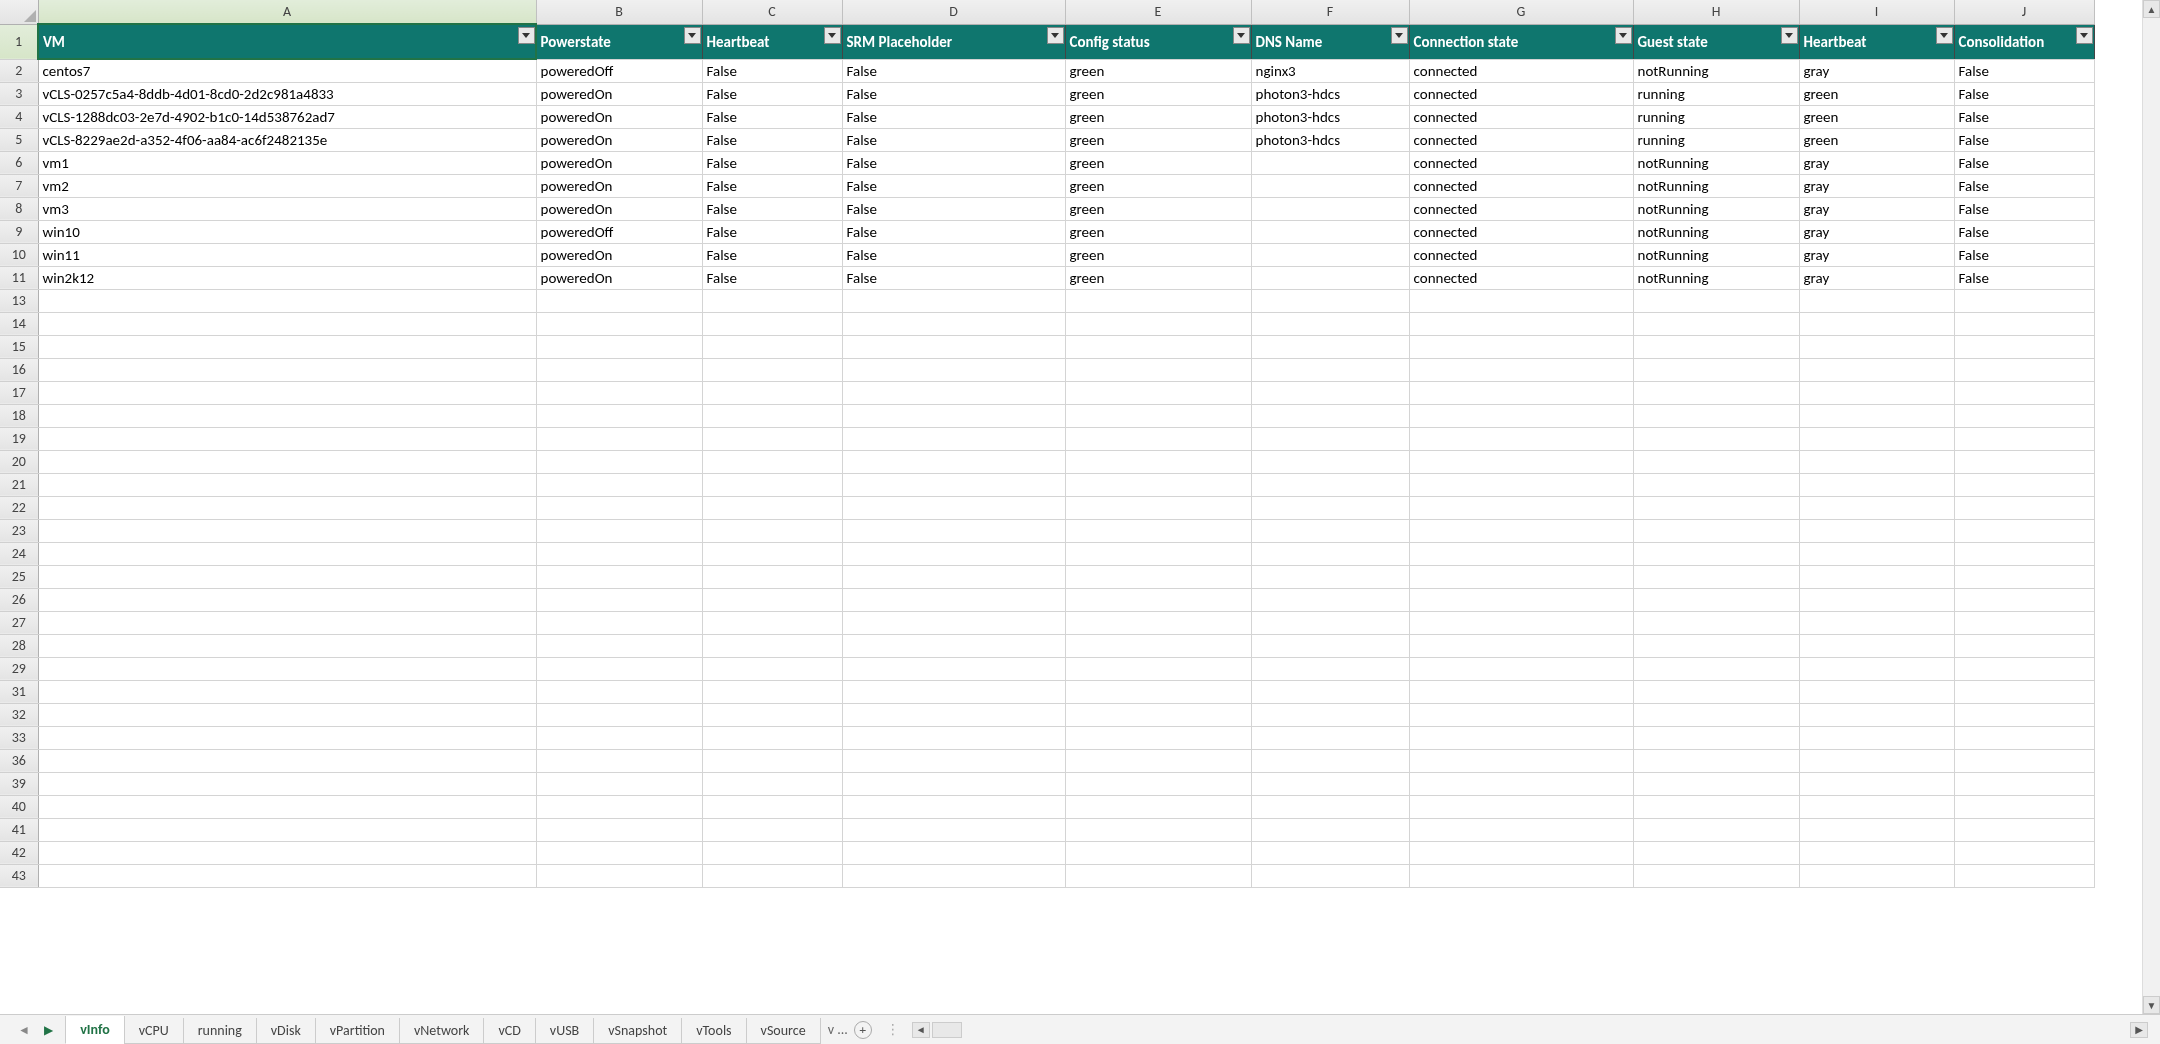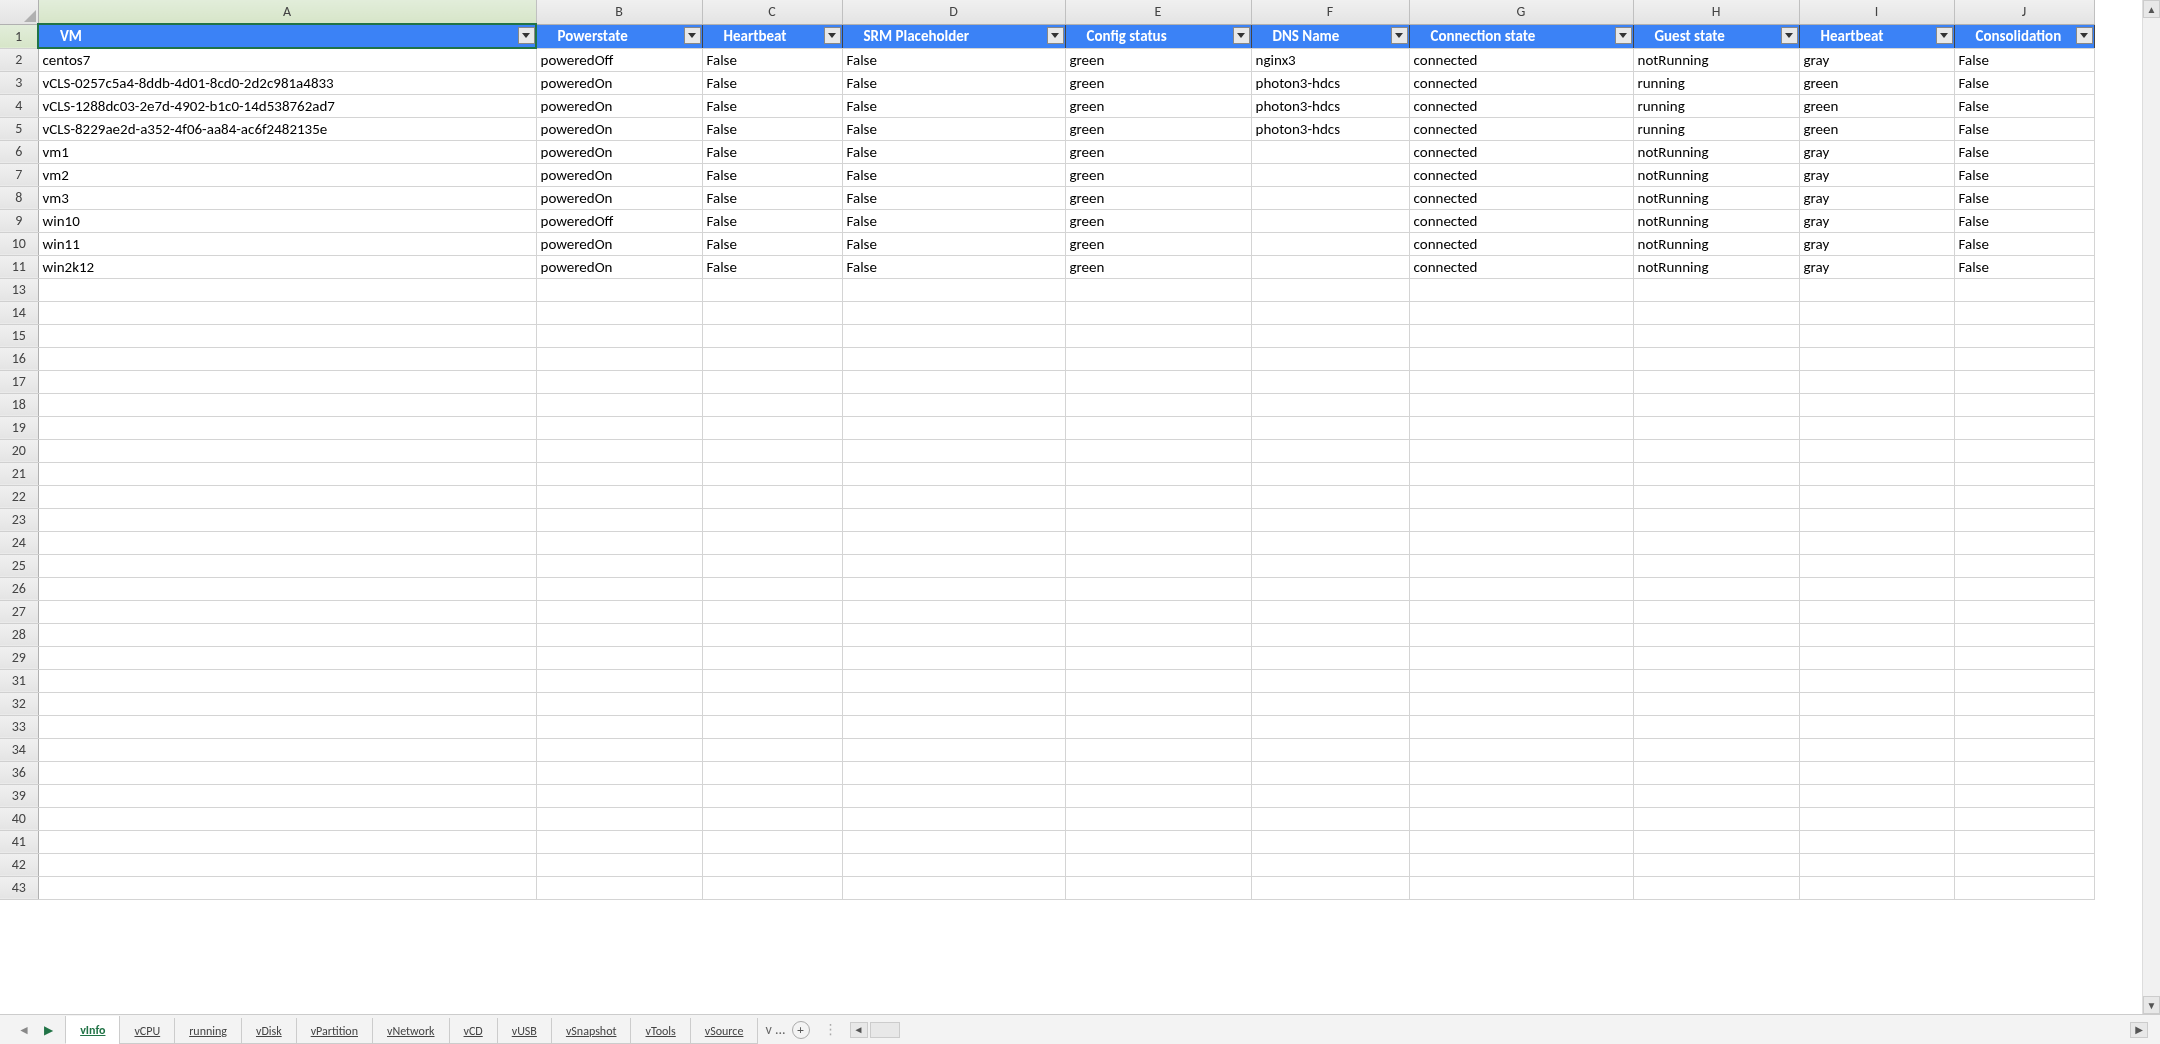--- a/index.html
+++ b/index.html
@@ -76,28 +76,28 @@
   border-right: 1px solid #d4d4d4;
   border-bottom: 1px solid #d4d4d4;
   height: 23px;
   padding: 0 4px;
   white-space: nowrap;
   overflow: hidden;
   font-size: 15px;
   color: #000;
 }
 td.header-cell {
-  background: #3b82f6;
+  background: #0f766e;
   color: #fff;
   font-weight: bold;
   position: relative;
-  padding: 0 21px;
+  padding: 0 4px;
   border-right: 1px solid #444;
   border-bottom: 1px solid #d4d4d4;
-  height: 24px;
+  height: 35px;
   font-size: 15px;
 }
 .filter-btn {
   position: absolute;
   right: 1px;
   top: 2px;
   width: 17px;
   height: 17px;
   background: #e8e8e8;
   border: 1px solid #888;
@@ -153,28 +153,27 @@
 .tabs {
   display: flex;
   align-items: flex-end;
   height: 100%;
 }
 .tab {
   padding: 4px 14px;
   border: 1px solid #ccc;
   border-top: none;
   background: #f3f3f3;
-  font-size: 12px;
+  font-size: 14px;
   color: #444;
   cursor: pointer;
   margin-right: -1px;
   height: 26px;
   display: flex;
   align-items: center;
-  text-decoration: underline;
 }
 .tab.active {
   background: #fff;
   color: #217346;
   font-weight: bold;
   border-bottom: 1px solid #fff;
   height: 28px;
 }
 .tab-more {
   padding: 4px 8px;
@@ -659,33 +658,20 @@
             <td class="cell cD"></td>
             <td class="cell cE"></td>
             <td class="cell cF"></td>
             <td class="cell cG"></td>
             <td class="cell cH"></td>
             <td class="cell cI"></td>
             <td class="cell cJ"></td>
           </tr>
           <tr>
             <th class="row-head">33</th>
-            <td class="cell cA"></td>
-            <td class="cell cB"></td>
-            <td class="cell cC"></td>
-            <td class="cell cD"></td>
-            <td class="cell cE"></td>
-            <td class="cell cF"></td>
-            <td class="cell cG"></td>
-            <td class="cell cH"></td>
-            <td class="cell cI"></td>
-            <td class="cell cJ"></td>
-          </tr>
-          <tr>
-            <th class="row-head">34</th>
             <td class="cell cA"></td>
             <td class="cell cB"></td>
             <td class="cell cC"></td>
             <td class="cell cD"></td>
             <td class="cell cE"></td>
             <td class="cell cF"></td>
             <td class="cell cG"></td>
             <td class="cell cH"></td>
             <td class="cell cI"></td>
             <td class="cell cJ"></td>

